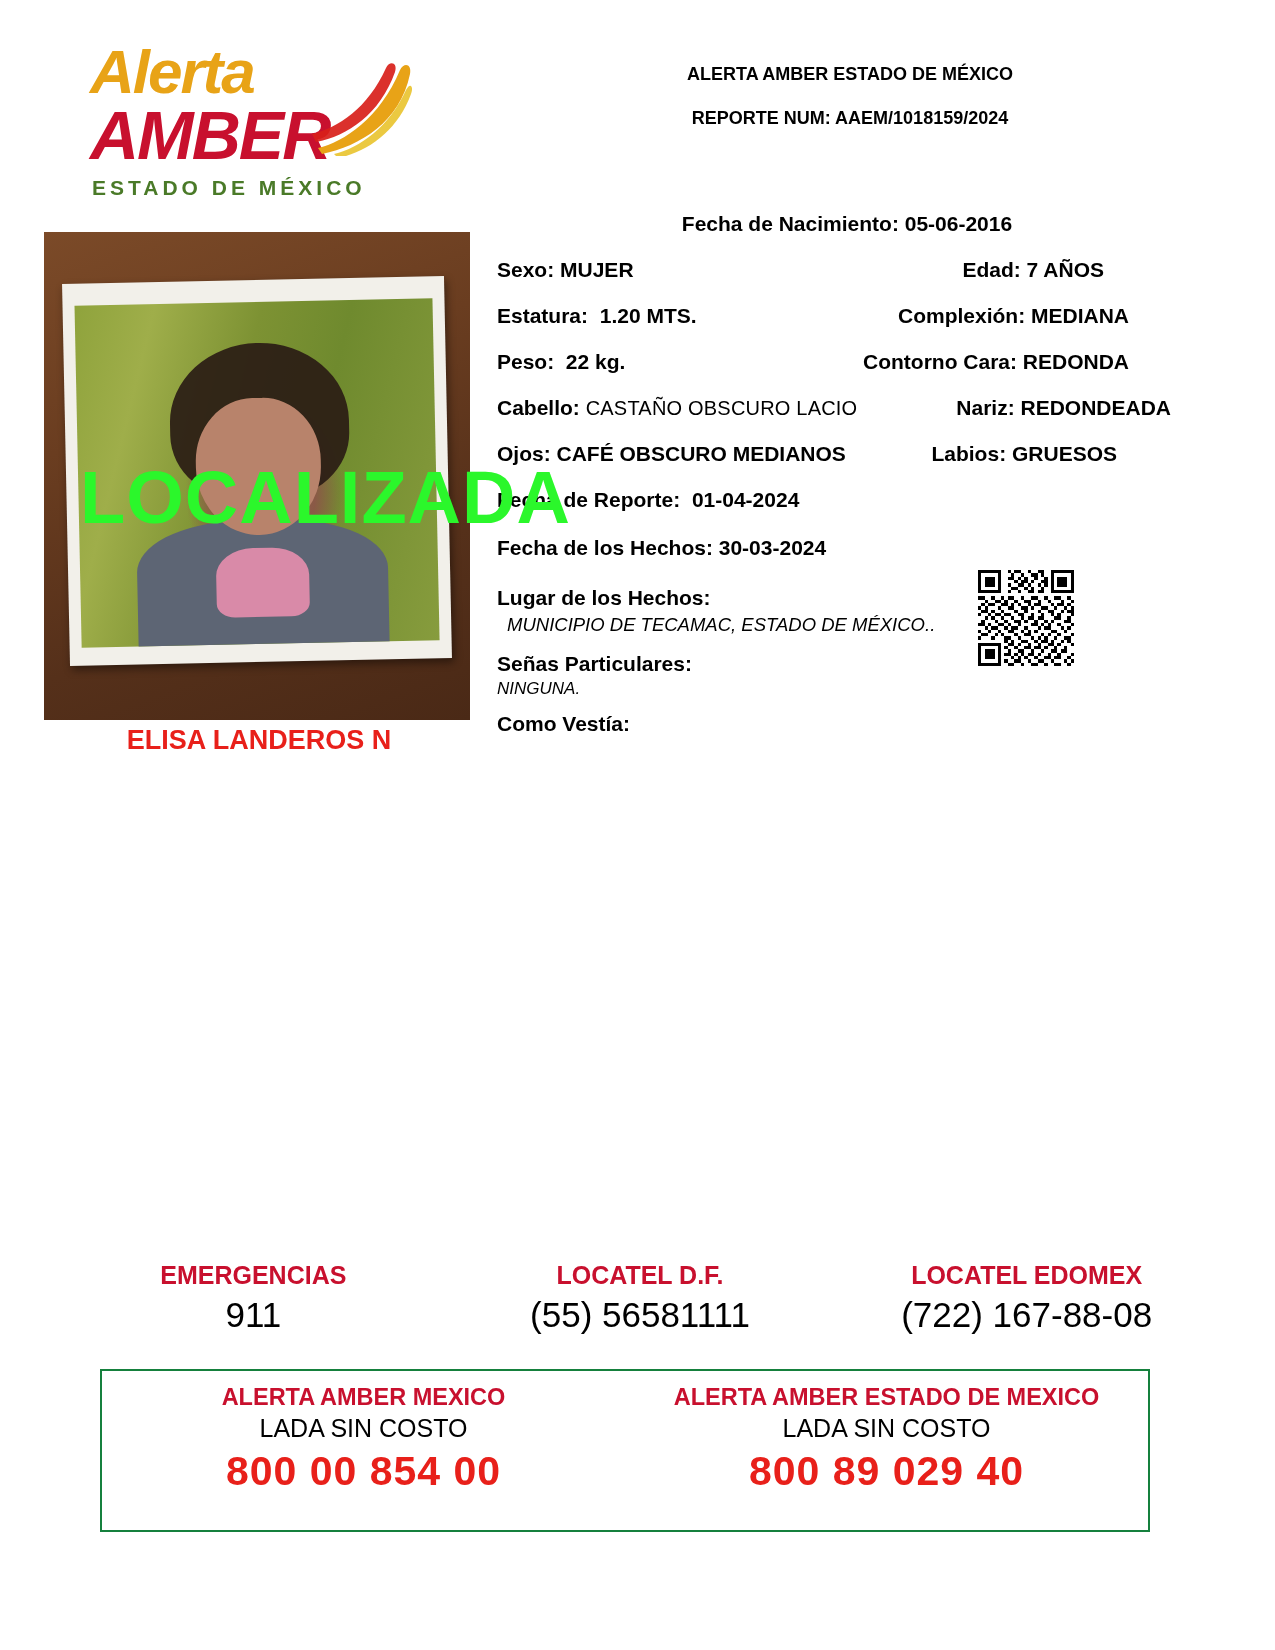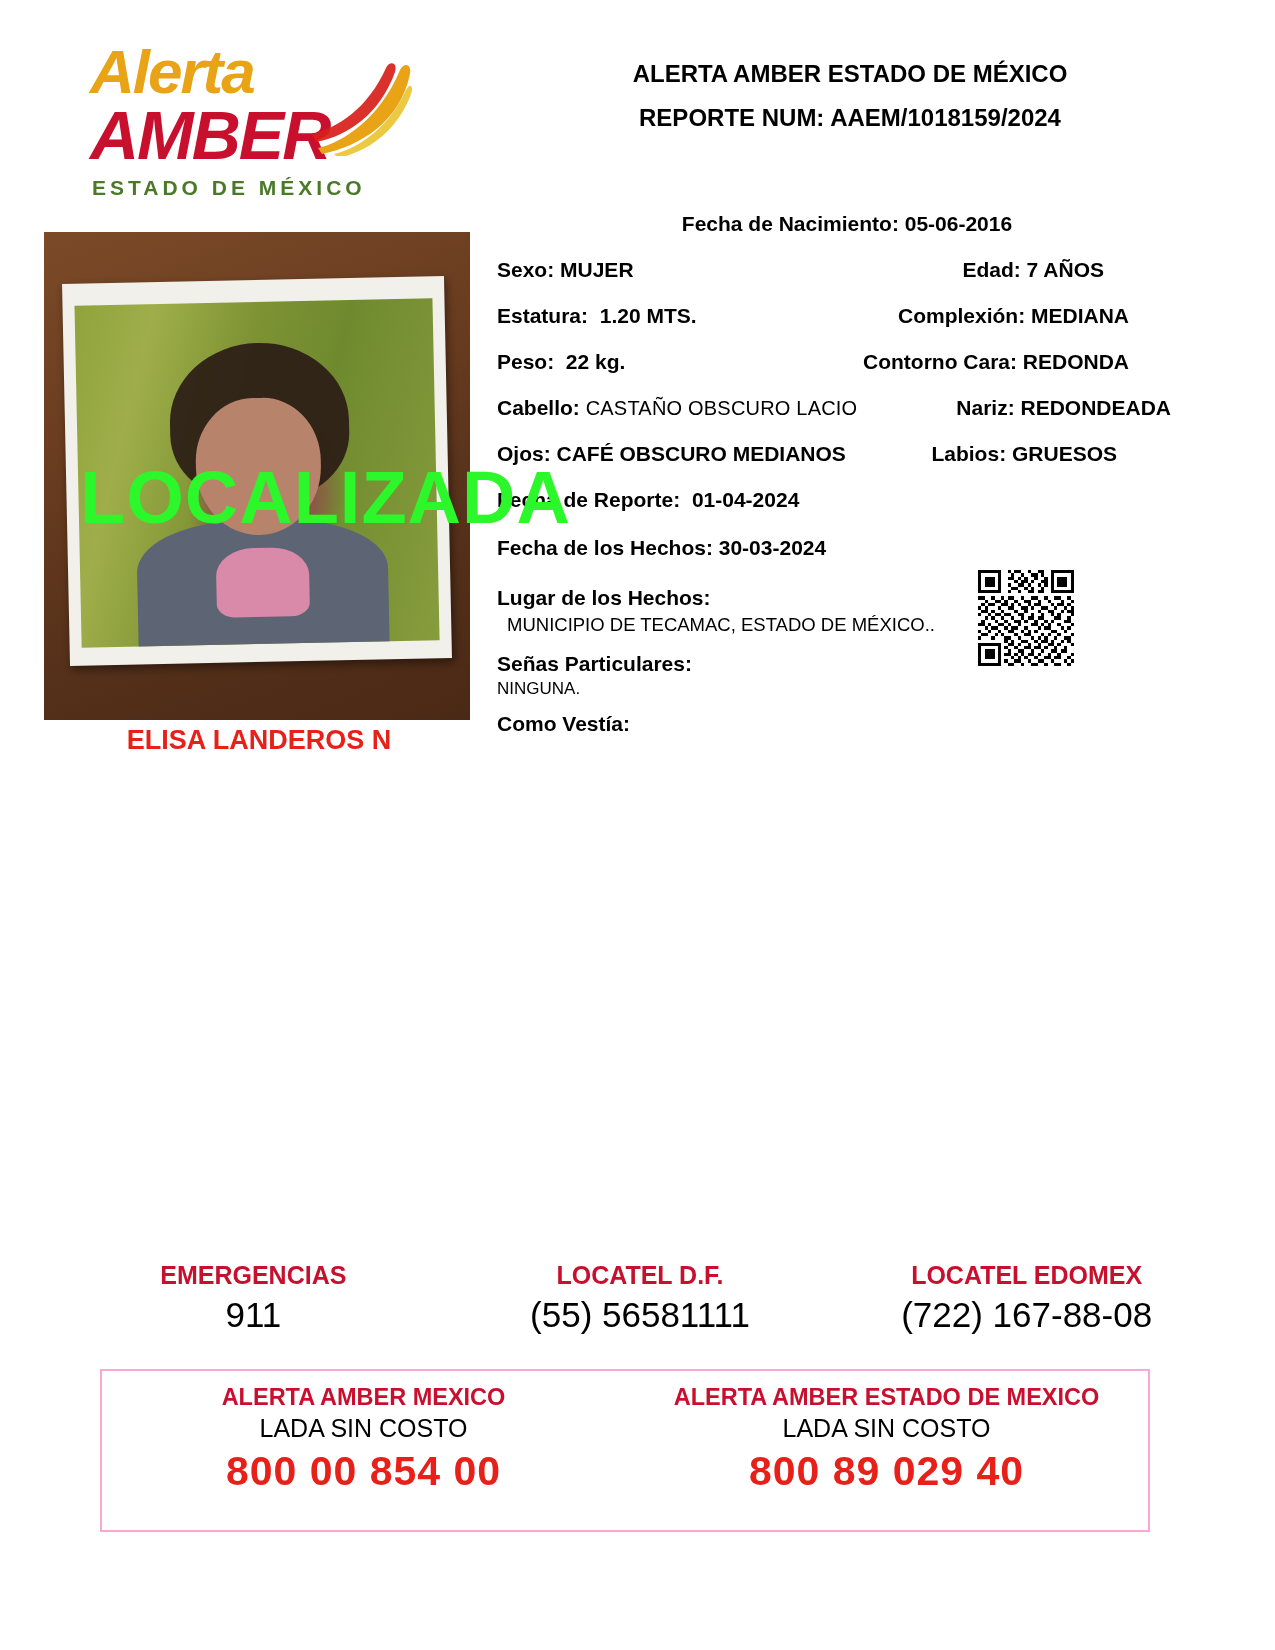--- a/index.html
+++ b/index.html
@@ -69,21 +69,21 @@
     height: 96px;
   }
   .title-block {
     position: absolute;
     left: 480px;
     top: 52px;
     width: 740px;
     text-align: center;
   }
   .title-line {
-    font-size: 24px;
+    font-size: 18px;
     font-weight: bold;
     line-height: 44px;
     white-space: nowrap;
   }
 
   
   .photo-wrap {
     position: absolute;
     left: 44px;
     top: 232px;
@@ -206,20 +206,21 @@
   .center-row { left: 0; width: 700px; text-align: center; }
 
   .block-label {
     font-size: 21px;
     font-weight: bold;
   }
   .block-text {
     font-size: 18.5px;
     font-weight: normal;
     line-height: 30px;
+    font-style: italic;
   }
   .justify-text {
     text-align: justify;
     text-align-last: left;
   }
 
   
   .qr {
     position: absolute;
     left: 978px;
@@ -271,21 +272,21 @@
     line-height: 46px;
   }
 
   
   .bottom-box {
     position: absolute;
     left: 100px;
     top: 1369px;
     width: 1046px;
     height: 159px;
-    border: 2px solid #f9a8d4;
+    border: 2px solid #15803d;
     display: flex;
   }
   .bb-col {
     flex: 1;
     text-align: center;
     padding-top: 11px;
   }
   .bb-title {
     font-size: 23.5px;
     font-weight: bold;

